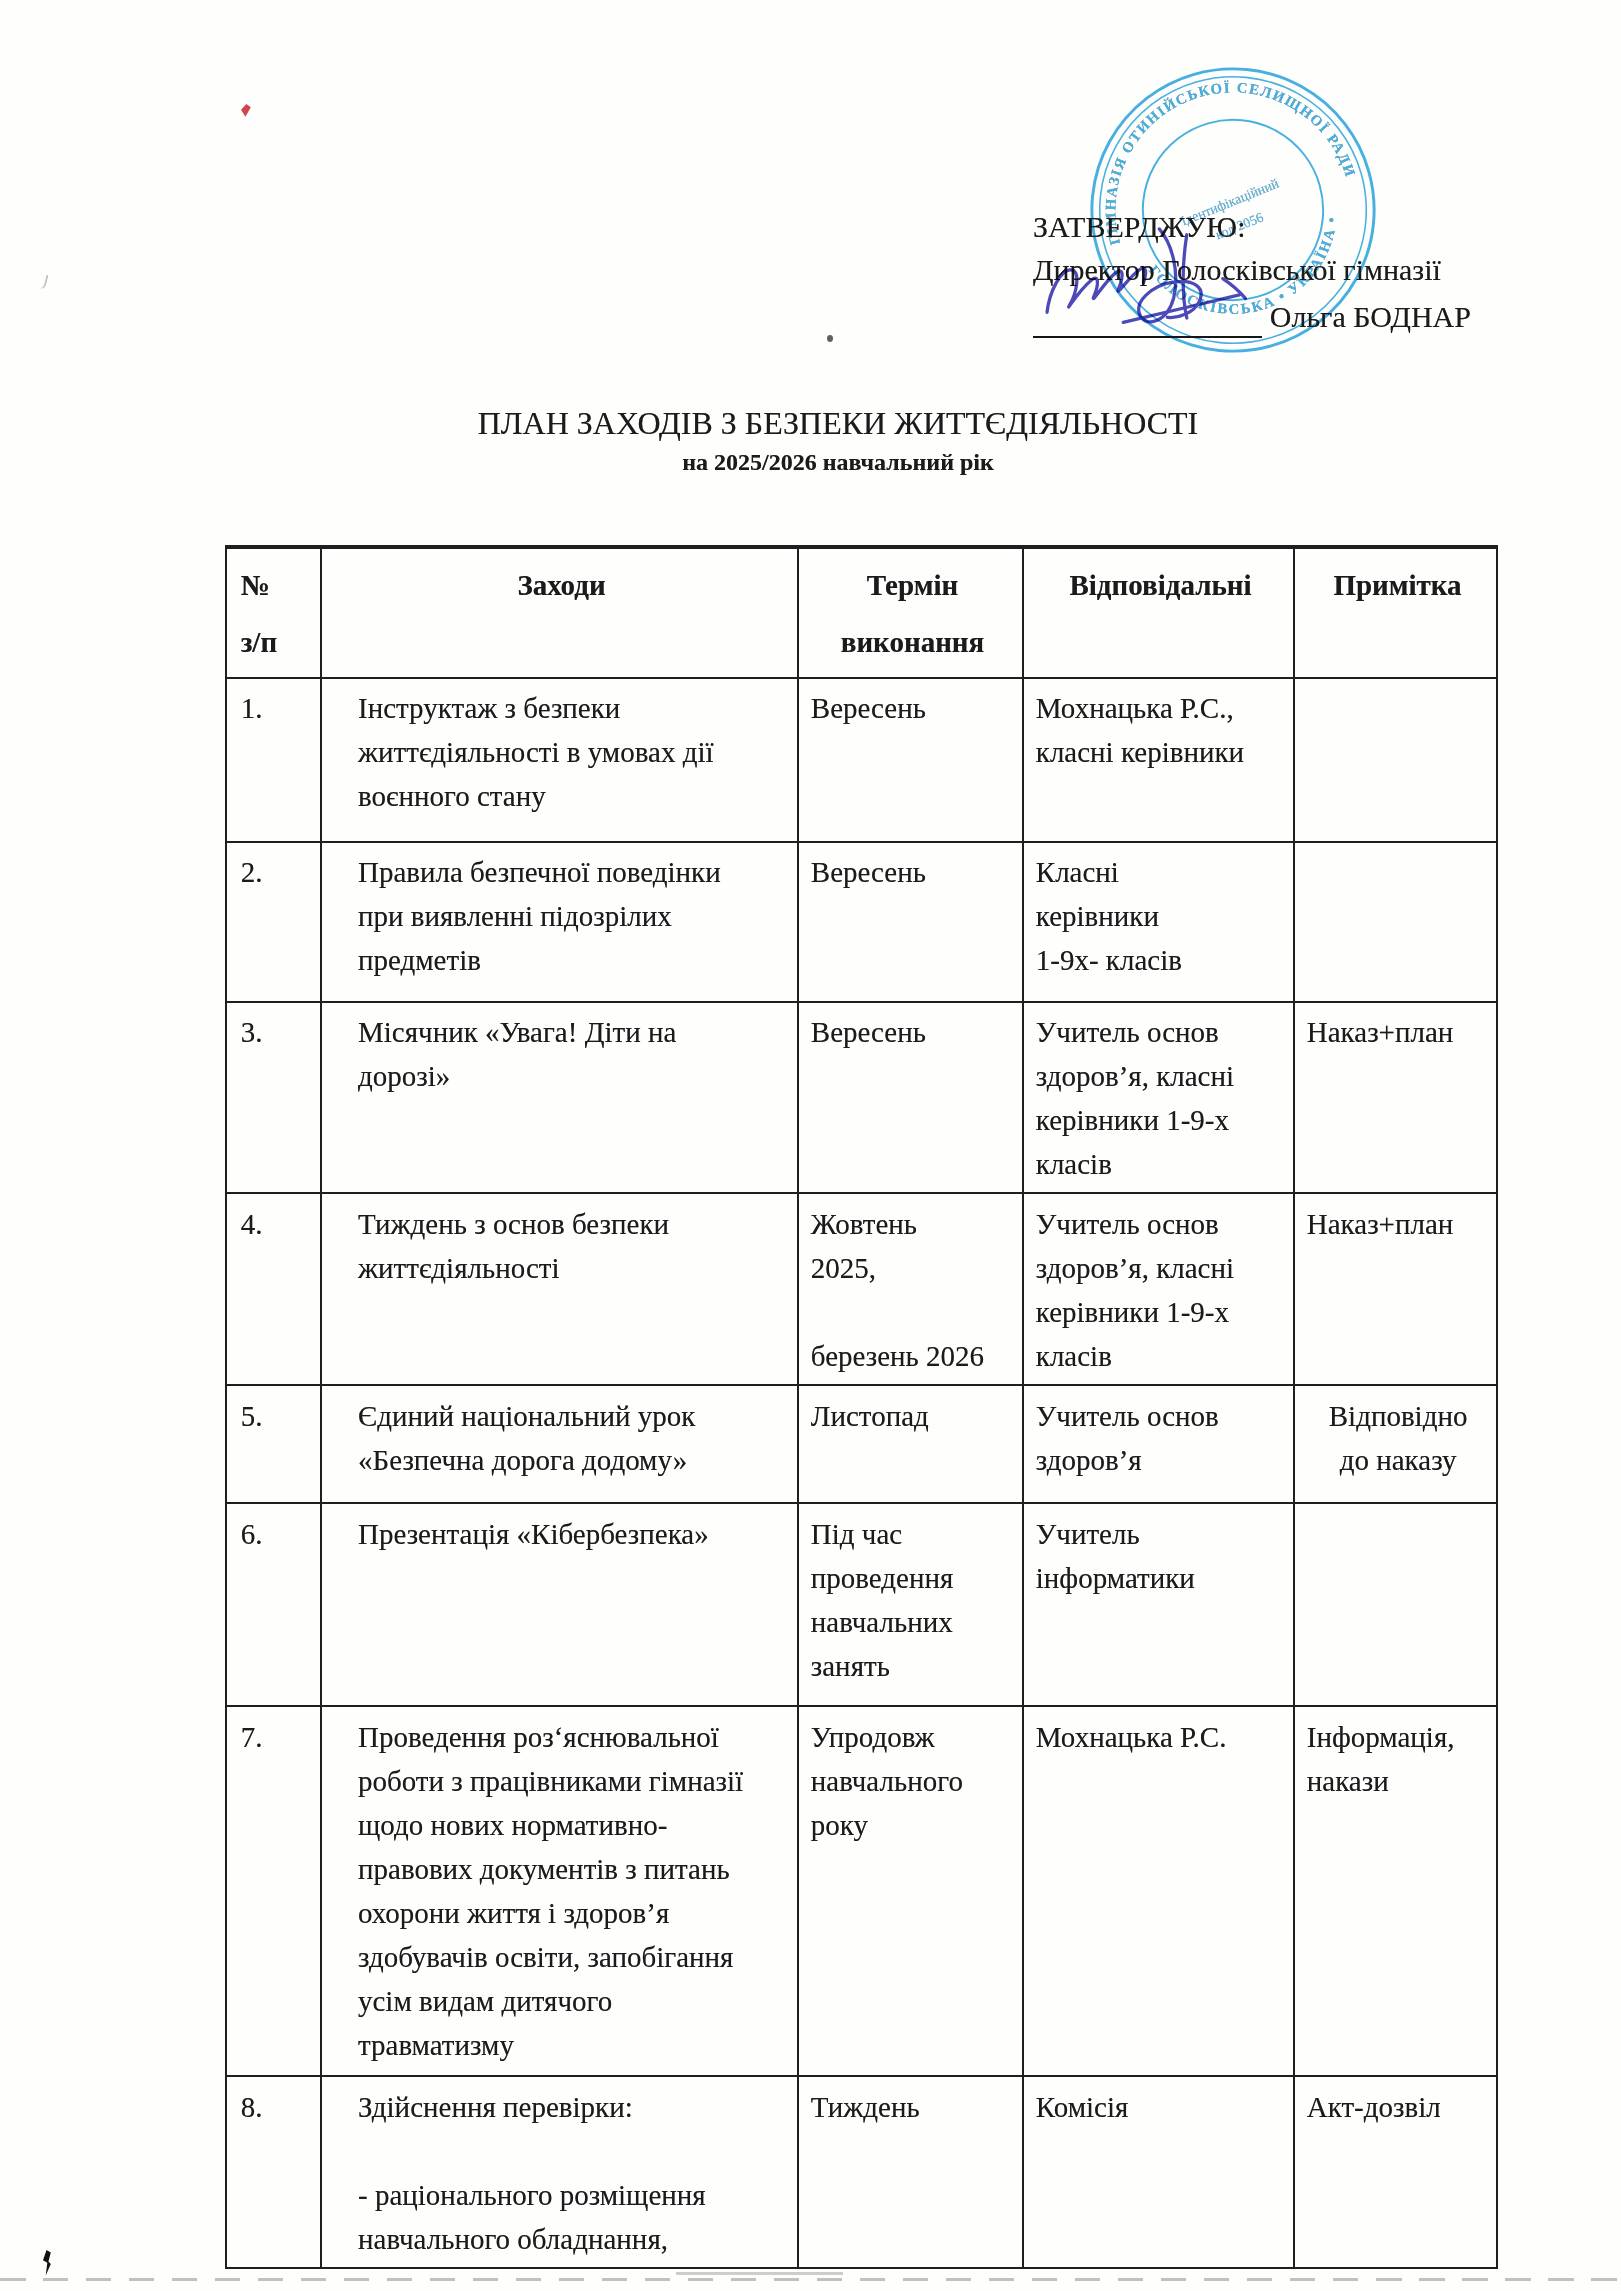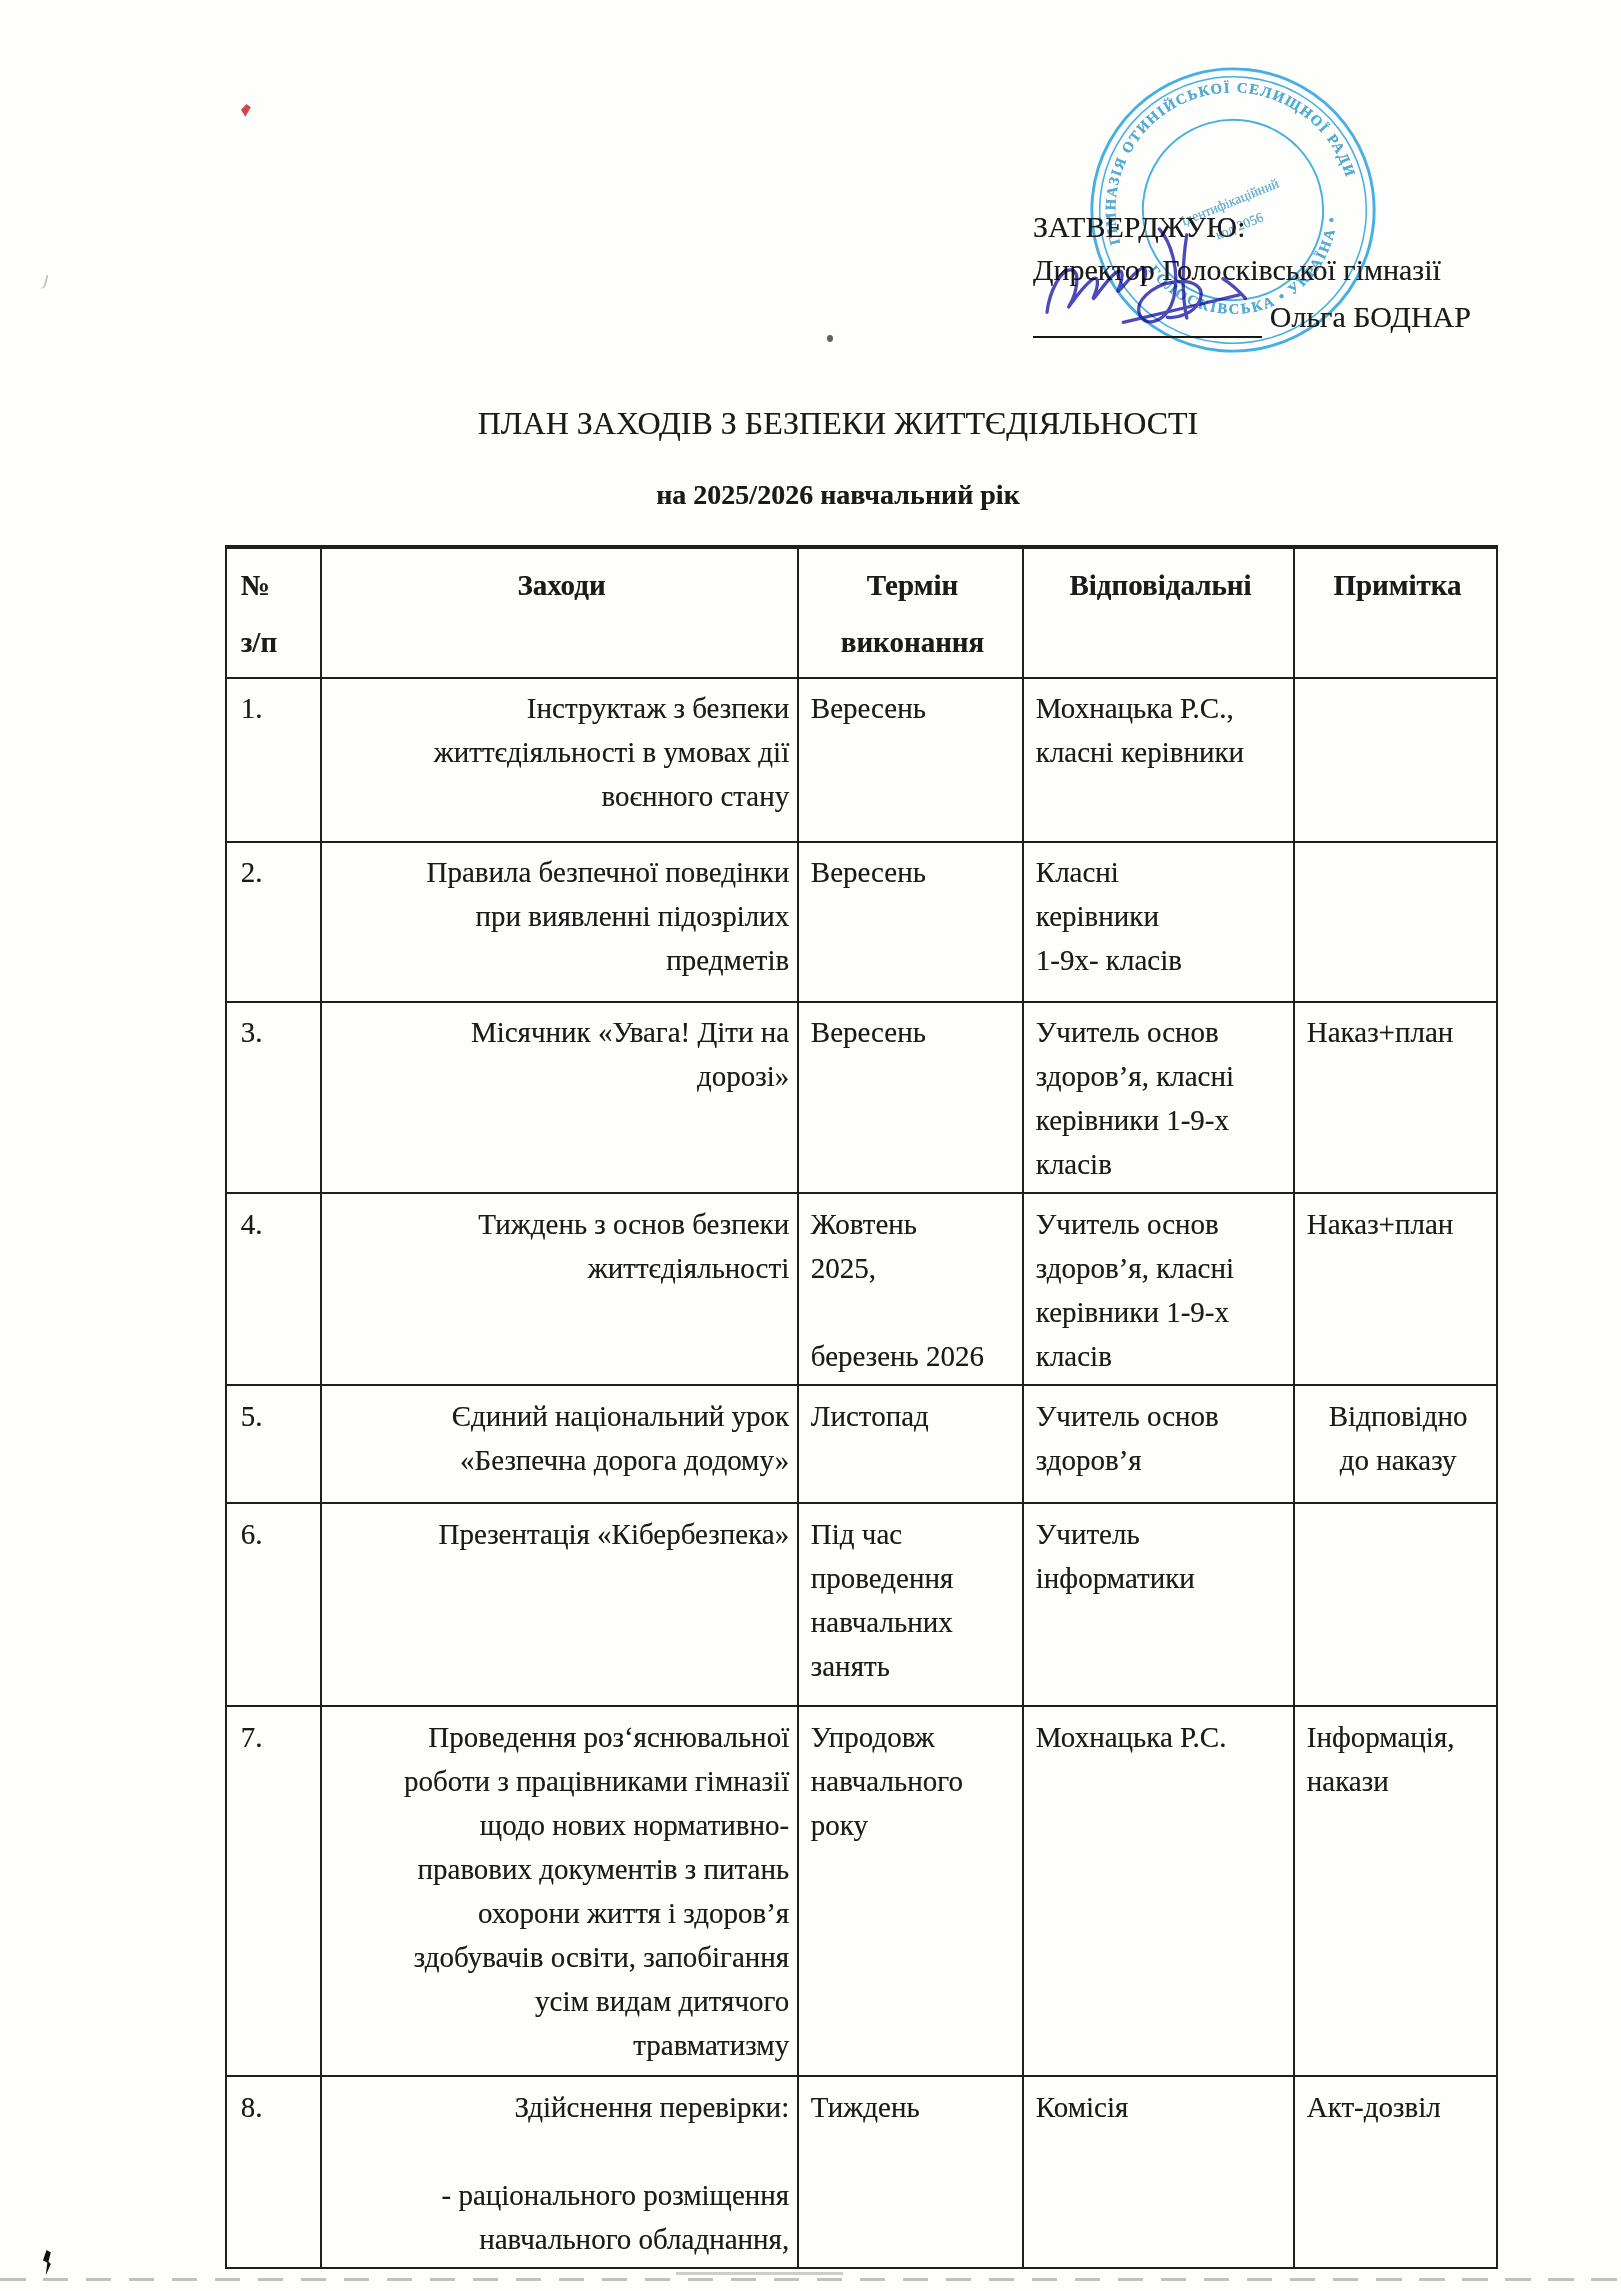--- a/index.html
+++ b/index.html
@@ -18,21 +18,21 @@
   .sig-underline{display:inline-block;width:229px;height:39px;border-bottom:2.9px solid #161616;}
   .signatory{margin-left:7.8px;}
   .approval-date{margin-top:21.6px;}
   
   .stamp{position:absolute;left:1086px;top:63px;width:294px;height:294px;mix-blend-mode:multiply;opacity:.88;}
   
   .signature{position:absolute;left:1039px;top:222px;width:251px;height:108px;mix-blend-mode:multiply;transform:rotate(-4deg);}
   
   .title-block{position:absolute;left:838px;top:404px;transform:translateX(-50%);text-align:center;white-space:nowrap;}
   .title-main{font-size:32px;font-weight:normal;line-height:39px;}
-  .title-sub{font-size:28px;font-weight:bold;line-height:39px;margin-top:32px;}
+  .title-sub{font-size:24px;font-weight:bold;line-height:39px;}
   
   table.plan{
     position:absolute;left:225px;top:545px;width:1271px;
     border-collapse:collapse;table-layout:fixed;
     font-size:29px;
   }
   table.plan th,table.plan td{
     border:2px solid #1f1f1f;
     vertical-align:top;
     white-space:pre-line;
@@ -41,21 +41,21 @@
     font-weight:normal;
     overflow:hidden;
   }
   table.plan tr{page-break-inside:avoid;}
   table.plan thead th{
     font-weight:bold;text-align:center;line-height:57px;padding-top:7.8px;
     border-top:4.9px solid #1f1f1f;border-bottom:2.9px solid #1f1f1f;
   }
   table.plan thead th.h-num{text-align:left;padding-left:13.7px;}
   table.plan td.c-num{padding-left:13.7px;}
-  table.plan td.c-activity{padding-left:26px;text-align:right;}
+  table.plan td.c-activity{padding-left:36px;}
   table.plan td.center{text-align:center;padding-left:13px;}
   table.plan tbody tr{border-bottom:2.9px solid #1f1f1f;}
   
   .artifact{position:absolute;}
   .red-mark{left:241px;top:104px;width:9.8px;height:12.7px;background:#c8272b;clip-path:polygon(0 45%,55% 0,100% 25%,45% 100%);opacity:.85;}
   .margin-comma{left:39px;top:274px;width:5.9px;height:14.7px;border-right:2.9px solid #9a9a9a;border-radius:0 0 5.9px 0;transform:rotate(14deg);opacity:.6;}
   .mid-dot{left:827px;top:335px;width:5.9px;height:6.9px;background:#3a3a3a;border-radius:50%;opacity:.8;}
   .ink-mark{left:43px;top:2250px;width:7.8px;height:25.5px;background:#111;clip-path:polygon(45% 0,100% 10%,70% 45%,100% 55%,35% 100%,55% 50%,0 40%);}
   .bottom-line{left:0px;top:2278px;width:1621px;height:2.9px;opacity:.55;
     background:repeating-linear-gradient(90deg,#8f8f8f 0 25.5px,rgba(0,0,0,0) 25.5px 43px);}

